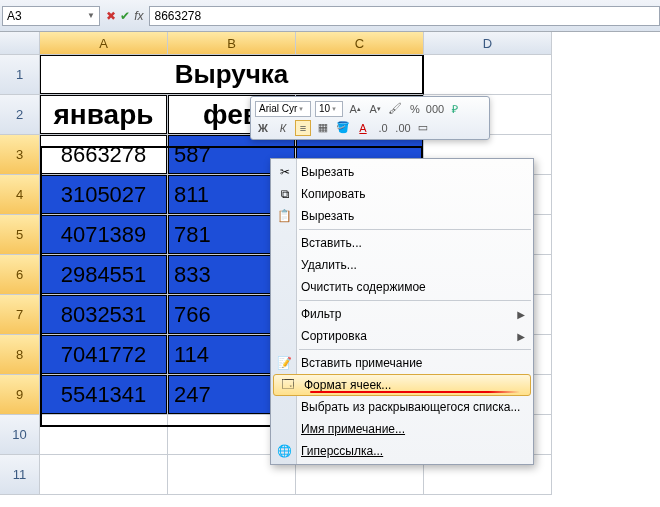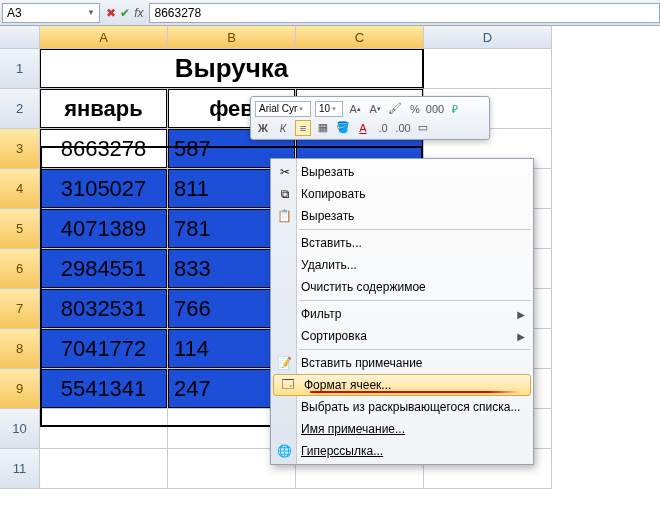--- a/index.html
+++ b/index.html
@@ -11,21 +11,21 @@
     width: 660px;
     height: 507px;
     overflow: hidden;
     position: relative;
     color: #000;
   }
   
   .fbar {
     display: flex;
     align-items: center;
-    height: 26px;
+    height: 32px;
     border-bottom: 1px solid #a5acb5;
     background: linear-gradient(#f1f4f9, #dbe3ee);
     font-size: 12px;
   }
   .namebox {
     width: 98px;
     height: 20px;
     margin-left: 2px;
     background: #fff;
     border: 1px solid #9da6b3;
@@ -58,21 +58,21 @@
     position: relative;
   }
   .hd { background: linear-gradient(#f1f4f9, #dbe3ee); font-size: 13px; color: #3b5a82; }
   .rh { background: linear-gradient(#f1f4f9, #dbe3ee); font-size: 13px; color: #3b5a82; }
   .corner { background: linear-gradient(#f1f4f9, #dbe3ee); }
   .hd.sel { background: linear-gradient(#ffe9a5, #f7c65e); color: #6b4a00; }
   .rh.sel { background: linear-gradient(#ffe9a5, #f7c65e); color: #6b4a00; }
   .cell { background: #fff; justify-content: center; font-size: 13px; }
   .tall { height: 40px; }
   .title { font-size: 26px; font-weight: 700; text-align: center; justify-content: center; }
-  .monthcell { font-size: 22px; font-weight: 700; }
+  .monthcell { font-size: 28px; font-weight: 700; }
   .num { font-size: 22px; font-family: Arial, sans-serif; }
   .dborder { box-shadow: inset 0 0 0 1px #000; }
   .selcell { background: #1d4ed8; }
   .sel-outline { position: absolute; border: 2px solid #000; pointer-events: none; }
   
   .minibar {
     position: absolute;
     left: 250px; top: 96px;
     width: 240px; height: 44px;
     background: linear-gradient(#fdfefe, #e7ecf4);

